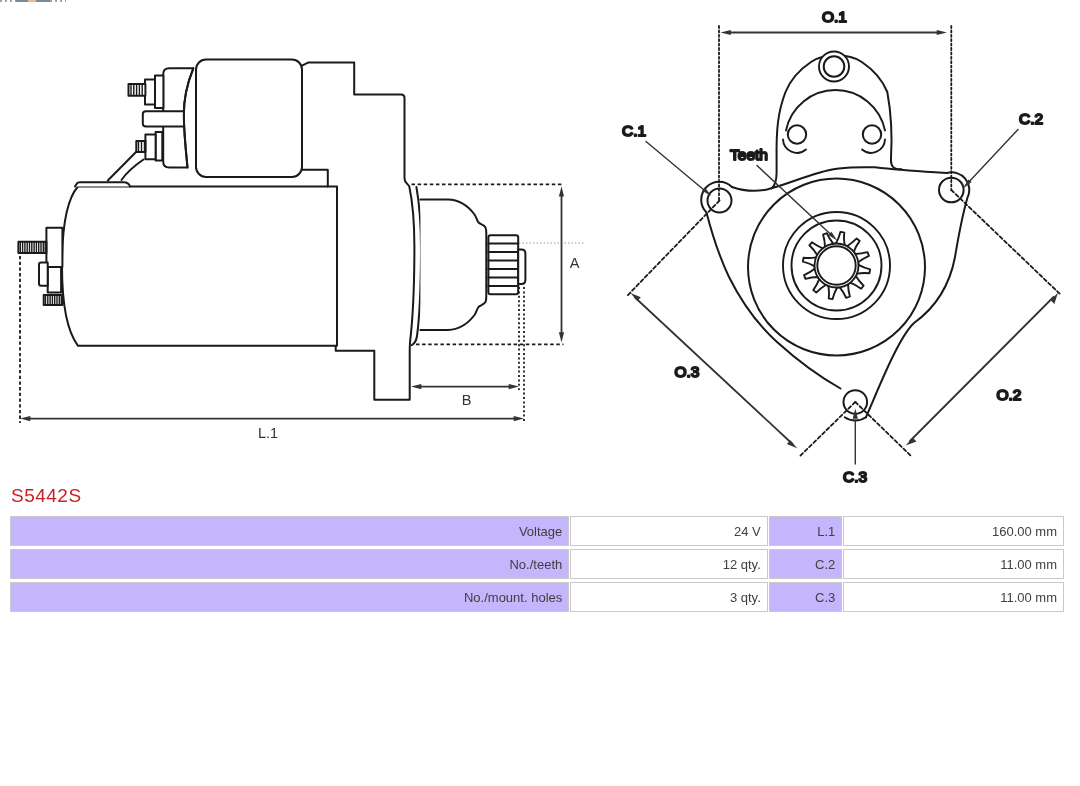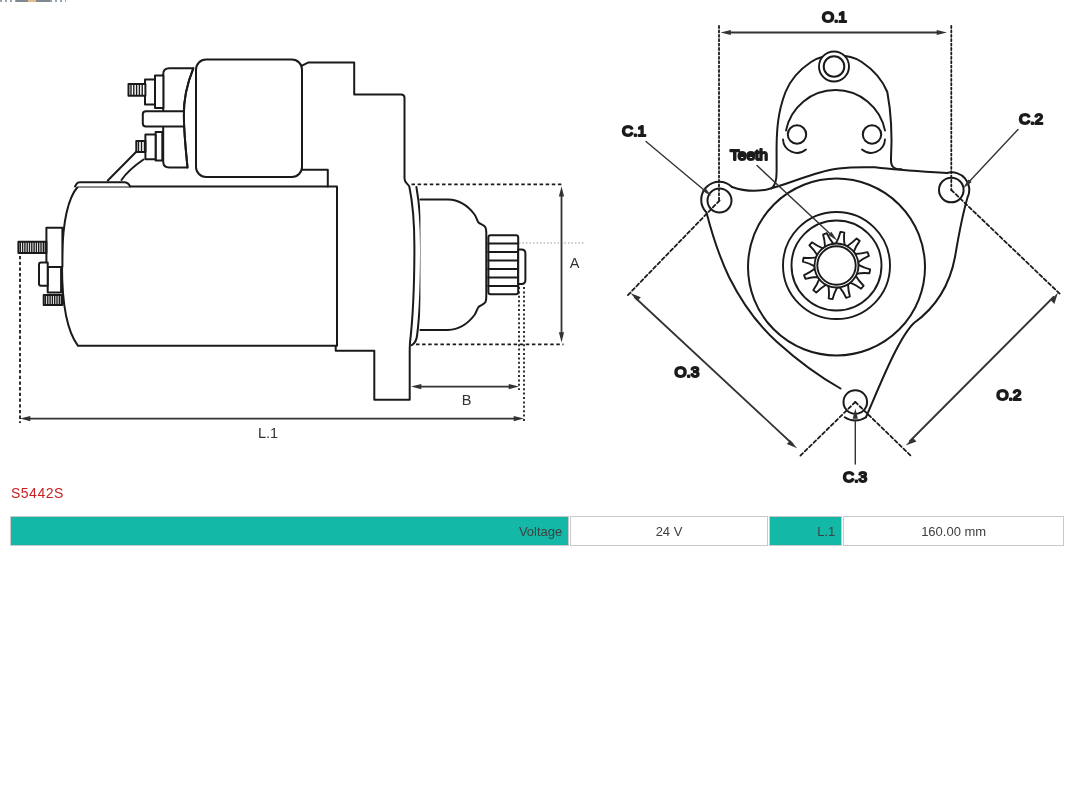--- a/index.html
+++ b/index.html
@@ -1,26 +1,26 @@
 <!DOCTYPE html>
 <html><head>
 <meta charset="utf-8">
 <style>
   html,body{margin:0;padding:0;background:#ffffff;}
   body{width:1080px;height:786px;position:relative;overflow:hidden;
        font-family:"Liberation Sans",sans-serif;}
   #art{position:absolute;left:0;top:0;}
-  #code{position:absolute;left:11px;top:485px;color:#c82025;font-size:14px;
+  #code{position:absolute;left:11px;top:485px;color:#c82025;font-size:19px;
         letter-spacing:0.5px;}
   #tbl{position:absolute;left:9px;top:513px;border-collapse:separate;
        border-spacing:1px 3px;table-layout:fixed;width:1056px;}
   #tbl td{border:1px solid #c9c9c9;height:28px;padding:0 6px;
           font-size:13px;color:#404040;white-space:nowrap;overflow:hidden;}
-  td.lab{background:#14b8a6;text-align:right;margin-top:28px;}
-  td.val{background:#ffffff;text-align:center;padding-right:8px;}
+  td.lab{background:#c4b5fd;text-align:right;margin-top:28px;}
+  td.val{background:#ffffff;text-align:right;padding-right:8px;}
   #topfrag{position:absolute;left:0;top:0;width:66px;height:2px;overflow:hidden;}
 </style>
 </head>
 <body>
 <div id="topfrag">
   <span style="position:absolute;left:0;top:0;width:16px;height:2px;background:repeating-linear-gradient(90deg,#9aa4ac 0 2px,#fff 2px 5px);"></span>
   <span style="position:absolute;left:16px;top:0;width:12px;height:2px;background:#7d8890;"></span>
   <span style="position:absolute;left:28px;top:0;width:8px;height:2px;background:#e8b98a;"></span>
   <span style="position:absolute;left:36px;top:0;width:14px;height:2px;background:#7d8890;"></span>
   <span style="position:absolute;left:50px;top:0;width:16px;height:2px;background:repeating-linear-gradient(90deg,#9aa4ac 0 2px,#fff 2px 5px);"></span>
@@ -210,14 +210,26 @@
       <col style="width:73px">
       <col style="width:219px">
     </colgroup>
  <tbody>
       <tr>
         <td class="lab">Voltage</td>
         <td class="val">24 V</td>
         <td class="lab">L.1</td>
         <td class="val">160.00 mm</td>
       </tr>
+ <tr>
+        <td class="lab">No./teeth</td>
+        <td class="val">12 qty.</td>
+        <td class="lab">C.2</td>
+        <td class="val">11.00 mm</td>
+      </tr>
+ <tr>
+        <td class="lab">No./mount. holes</td>
+        <td class="val">3 qty.</td>
+        <td class="lab">C.3</td>
+        <td class="val">11.00 mm</td>
+      </tr>
 </tbody>
   </table>
 
 </body></html>

